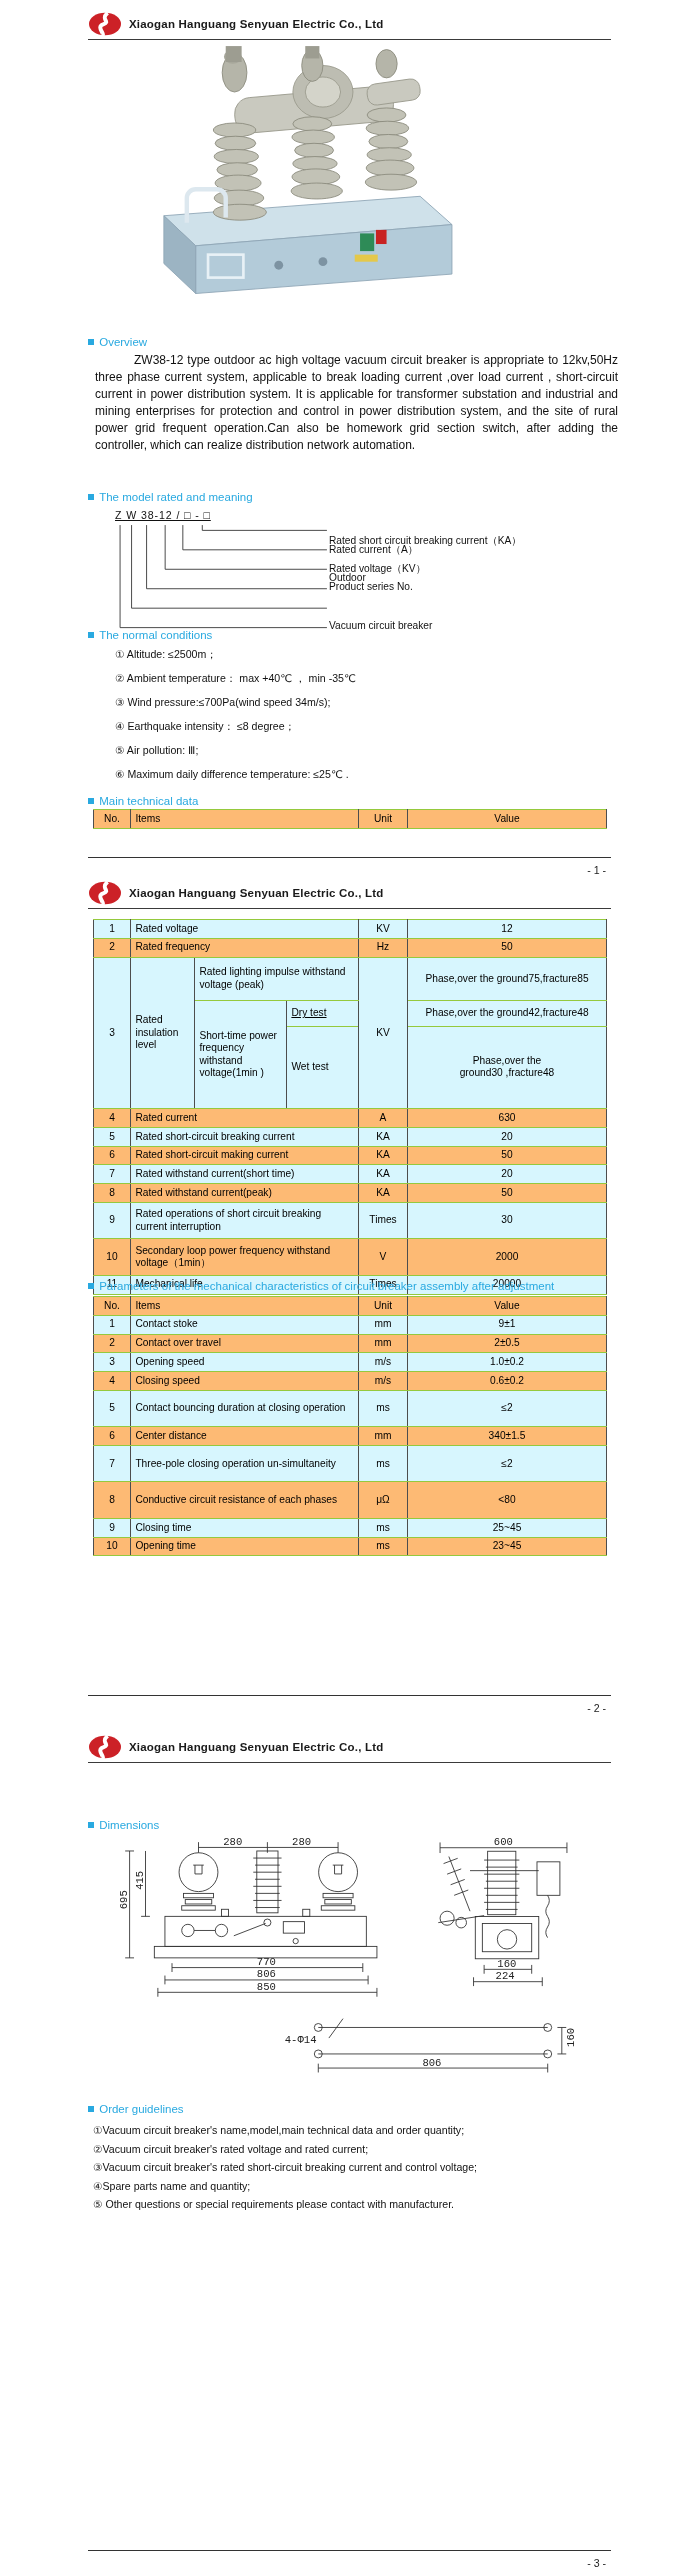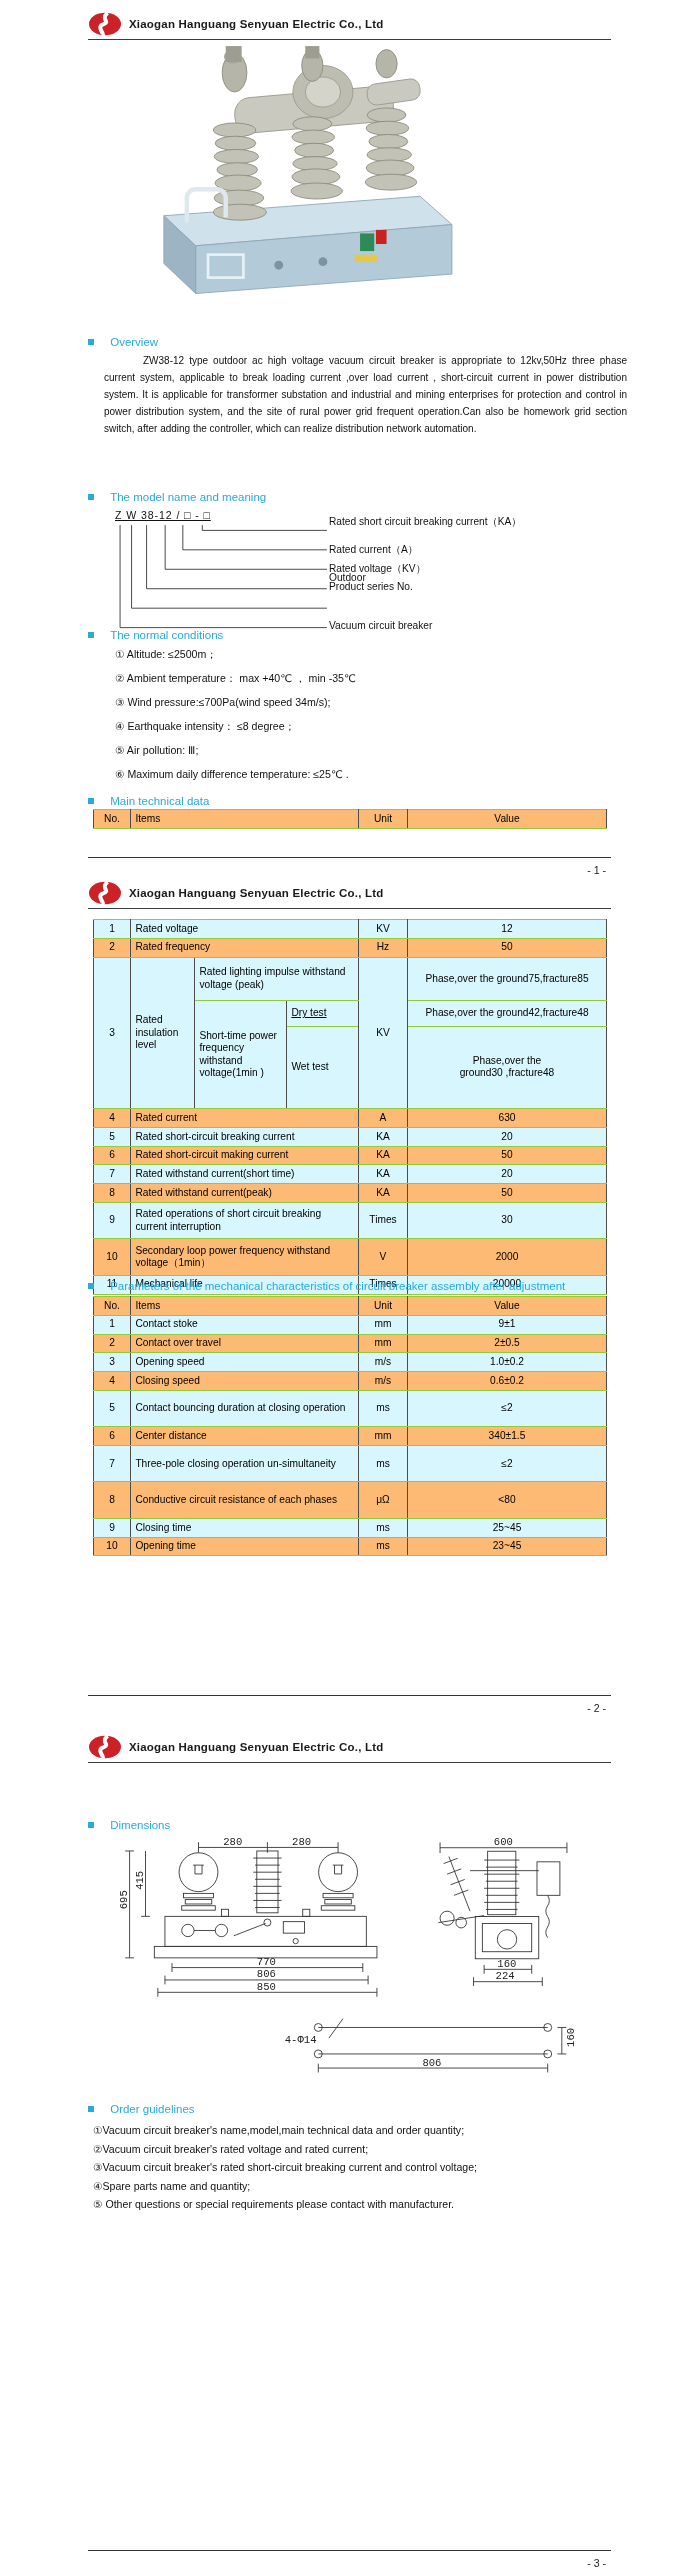--- a/index.html
+++ b/index.html
@@ -7,26 +7,26 @@
        font-family:"Liberation Sans",sans-serif;color:#1a1a1a;overflow:hidden;}
 
   
   .pagehead{position:absolute;left:88px;width:523px;height:30px;
             border-bottom:1.8px solid #3a3a3a;display:flex;align-items:center;gap:7px;}
   .pagehead .company{font-size:11.5px;font-weight:bold;color:#1a1a1a;letter-spacing:0.2px;}
   .pageline{position:absolute;left:88px;width:523px;border-top:1.8px solid #333;}
   .pagenum{position:absolute;right:74px;font-size:10.6px;color:#222;}
 
   
-  .sec{position:absolute;left:88px;display:flex;align-items:center;gap:16px;
+  .sec{position:absolute;left:88px;display:flex;align-items:center;gap:5px;
        color:#29a9e0;font-size:11.5px;}
   .sec .sq{width:6.2px;height:6.2px;background:#29a9e0;flex:0 0 auto;}
 
   
-  .para{position:absolute;left:104px;width:523px;font-size:10px;line-height:17px;
+  .para{position:absolute;left:95px;width:523px;font-size:12px;line-height:17px;
         text-align:justify;color:#111;text-indent:39px;}
   .list{position:absolute;font-size:10.6px;color:#111;}
   .list div{line-height:24px;}
   .olist div{line-height:18.6px;}
 
   
   .modelcode{position:absolute;left:115px;top:509px;font-size:10.6px;color:#111;
              text-decoration:underline;letter-spacing:0.9px;text-align:right;}
   .mlabel{position:absolute;left:329px;font-size:10.2px;color:#111;white-space:nowrap;}
 
@@ -115,34 +115,34 @@
   </svg>
 
   <div class="sec" style="top:336px;">
     <span class="sq"></span>
     <span>Overview</span>
   </div>
   <div class="para" style="top:352px;">ZW38-12 type outdoor ac high voltage vacuum circuit breaker is appropriate to 12kv,50Hz three phase current system, applicable to break loading current ,over load current , short-circuit current in power distribution system. It is applicable for transformer substation and industrial and mining enterprises for protection and control in power distribution system, and the site of rural power grid frequent operation.Can also be homework grid section switch, after adding the controller, which can realize distribution network automation.</div>
 
   <div class="sec" style="top:491px;">
     <span class="sq"></span>
-    <span>The model name and meaning</span>
+    <span>The model rated and meaning</span>
   </div>
   <div class="modelcode">Z W 38-12 / □ - □</div>
   <svg class="draw" style="left:113px;top:525px;" width="221" height="108" viewBox="0 0 250 122">
     <g stroke="#333" stroke-width="1" fill="none">
       <path d="M101,0 V6 H242"></path>
       <path d="M79,0 V28 H242"></path>
       <path d="M59,0 V50 H242"></path>
       <path d="M38,0 V72 H242"></path>
       <path d="M21,0 V94 H242"></path>
       <path d="M8,0 V116 H242"></path>
     </g>
   </svg>
-  <div class="mlabel" style="top:515px;">Rated short circuit breaking current（KA）</div>
+  <div class="mlabel" style="top:534px;">Rated short circuit breaking current（KA）</div>
   <div class="mlabel" style="top:543px;">Rated current（A）</div>
   <div class="mlabel" style="top:562px;">Rated voltage（KV）</div>
   <div class="mlabel" style="top:581px;">Product series No.</div>
   <div class="mlabel" style="top:572px;">Outdoor</div>
   <div class="mlabel" style="top:620px;">Vacuum circuit breaker</div>
 
   <div class="sec" style="top:629px;">
     <span class="sq"></span>
     <span>The normal conditions</span>
   </div>

